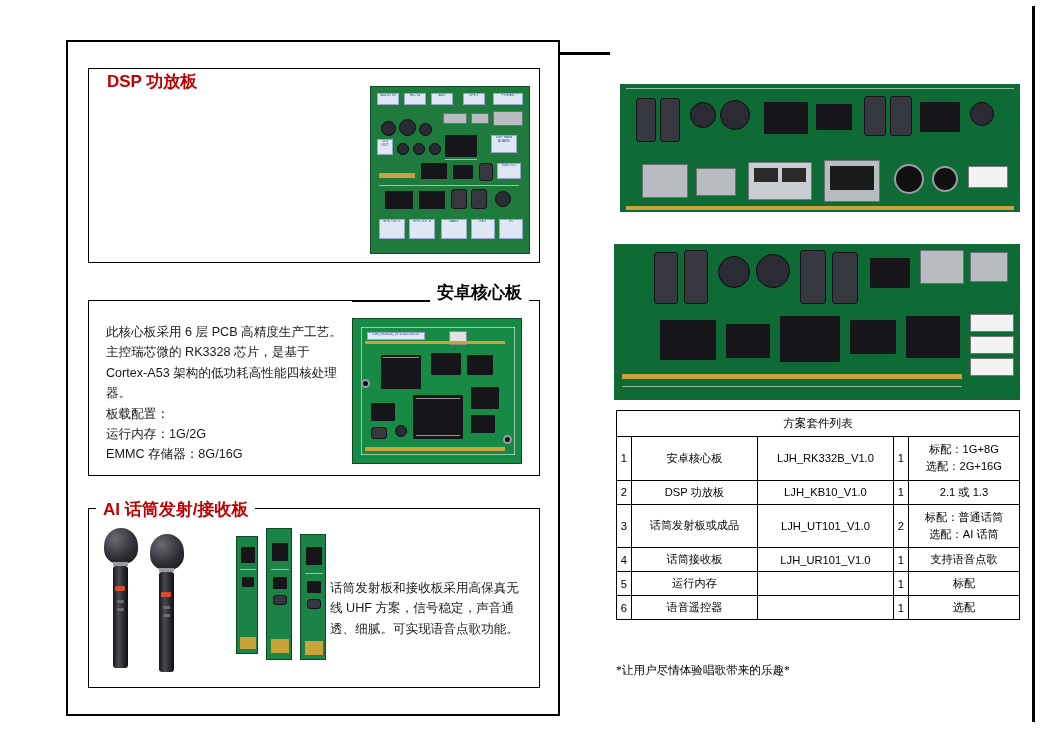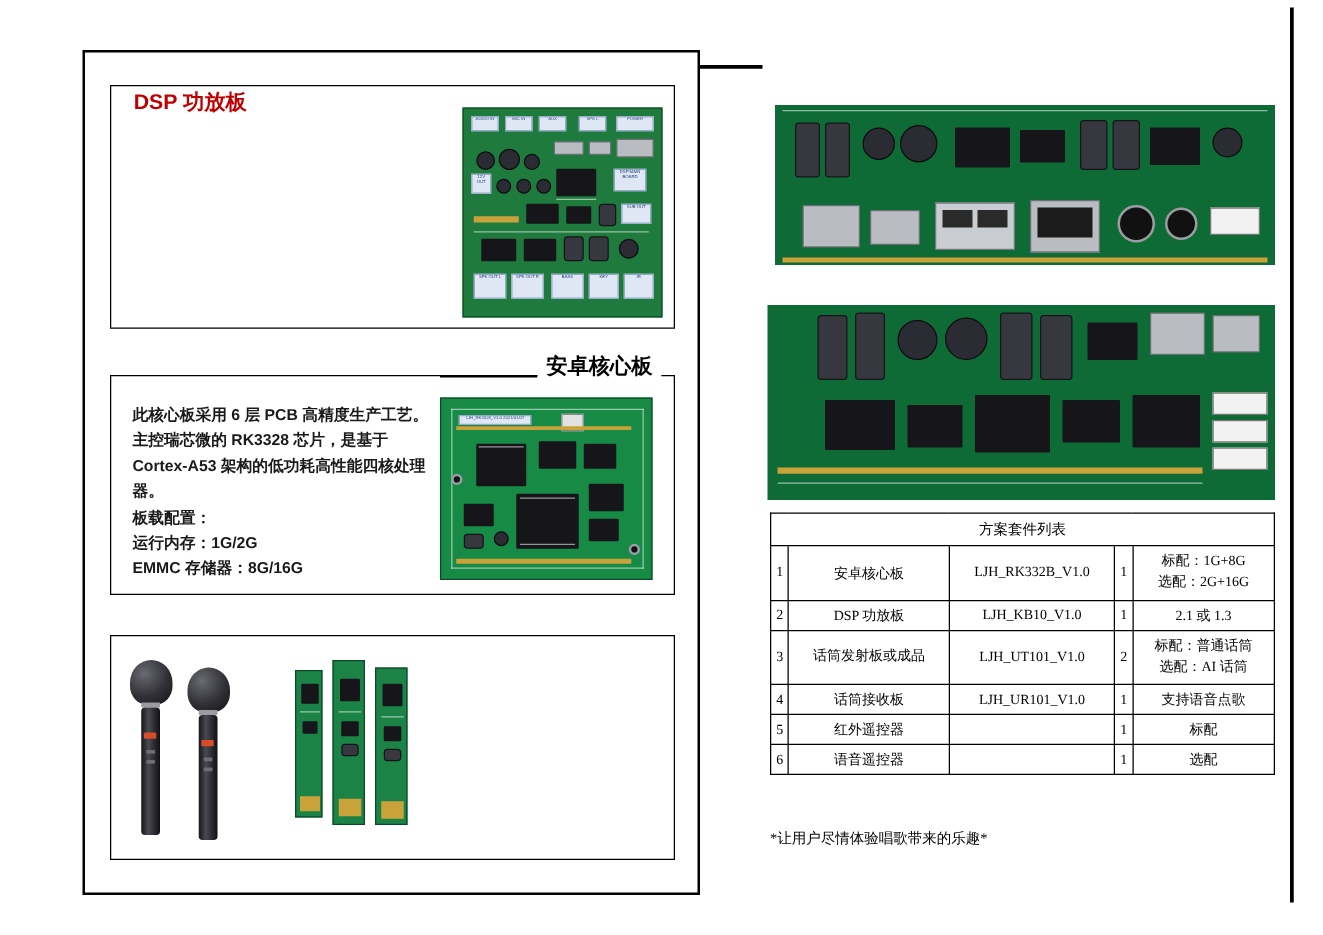--- a/index.html
+++ b/index.html
@@ -81,21 +81,21 @@
     width: 160px; height: 168px;
     background: #1f7a3d;
     border: 1px solid #0d4c25;
     overflow: hidden;
   }
 
   
   #card2 { left: 88px; top: 300px; width: 452px; height: 176px; }
   #card2-title { left: 430px; top: 281px; }
   .card2-rule { position: absolute; left: 352px; top: 300px; width: 78px; height: 2px; background:#000; }
-  #card2-text { position: absolute; left: 106px; top: 322px; width: 240px; font-weight: bold; }
+  #card2-text { position: absolute; left: 106px; top: 322px; width: 240px; }
   .pcb2 {
     position: absolute; left: 352px; top: 318px;
     width: 170px; height: 146px;
     background: #178a46;
     border: 1px solid #0c4a26;
     overflow: hidden;
   }
 
   
   #card3 { left: 88px; top: 508px; width: 452px; height: 180px; }
@@ -109,21 +109,21 @@
     overflow: hidden;
   }
   #photo1 { left: 620px; top: 84px; width: 400px; height: 128px; }
   #photo2 { left: 614px; top: 244px; width: 406px; height: 156px; }
 
   
   .tbl-wrap { position: absolute; left: 616px; top: 410px; width: 404px; }
   table.spec {
     border-collapse: collapse;
     width: 404px;
-    font-family: Liberation Serif, serif;
+    font-family: Liberation Sans, sans-serif;
     font-size: 11.2px;
     color: #000;
   }
   table.spec td, table.spec th {
     border: 1px solid #000;
     text-align: center;
     vertical-align: middle;
     padding: 4px 2px;
     font-weight: normal;
   }
@@ -248,20 +248,22 @@
     <div class="capb" style="left:18px; top:108px;width:16px; height:12px;"></div>
     <div class="cap" style="left:42px; top:106px;width:12px; height:12px;"></div>
 
     <div class="gold" style="left:12px; top:128px; width:140px; height:4px;"></div>
     <div class="gold" style="left:12px; top:22px;  width:140px; height:3px;"></div>
     <div class="jack" style="left:8px;  top:60px;  width:9px;  height:9px;"></div>
     <div class="jack" style="left:150px;top:116px; width:9px;  height:9px;"></div>
   </div>
 
   <div class="card" id="card3"></div>
+  <div class="card-title" id="card3-title">AI 话筒发射/接收板</div>
+  <div class="body-text" id="card3-text"><span style="white-space:pre-line;">话筒发射板和接收板采用高保真无线 UHF 方案，信号稳定，声音通透、细腻。可实现语音点歌功能。</span></div>
 
   <div style="position:absolute;left:100px;top:528px;width:120px;height:148px;">
     <div class="mic-head" style="left:4px;  top:0px;"></div>
     <div class="mic-ring" style="left:13px; top:34px;"></div>
     <div class="mic-body" style="left:13px; top:38px; height:102px;"></div>
     <div class="mic-screen" style="left:15px;top:58px;"></div>
     <div class="mic-btn" style="left:17px; top:72px;"></div>
     <div class="mic-btn" style="left:17px; top:80px;"></div>
 
     <div class="mic-head" style="left:50px; top:6px;"></div>
@@ -374,21 +376,21 @@
       </tr>
       <tr>
         <td>4</td>
         <td>话筒接收板</td>
         <td>LJH_UR101_V1.0</td>
         <td>1</td>
         <td>支持语音点歌</td>
       </tr>
       <tr>
         <td>5</td>
-        <td>红外遥控器</td>
+        <td>运行内存</td>
         <td></td>
         <td>1</td>
         <td>标配</td>
       </tr>
       <tr>
         <td>6</td>
         <td>语音遥控器</td>
         <td></td>
         <td>1</td>
         <td>选配</td>

